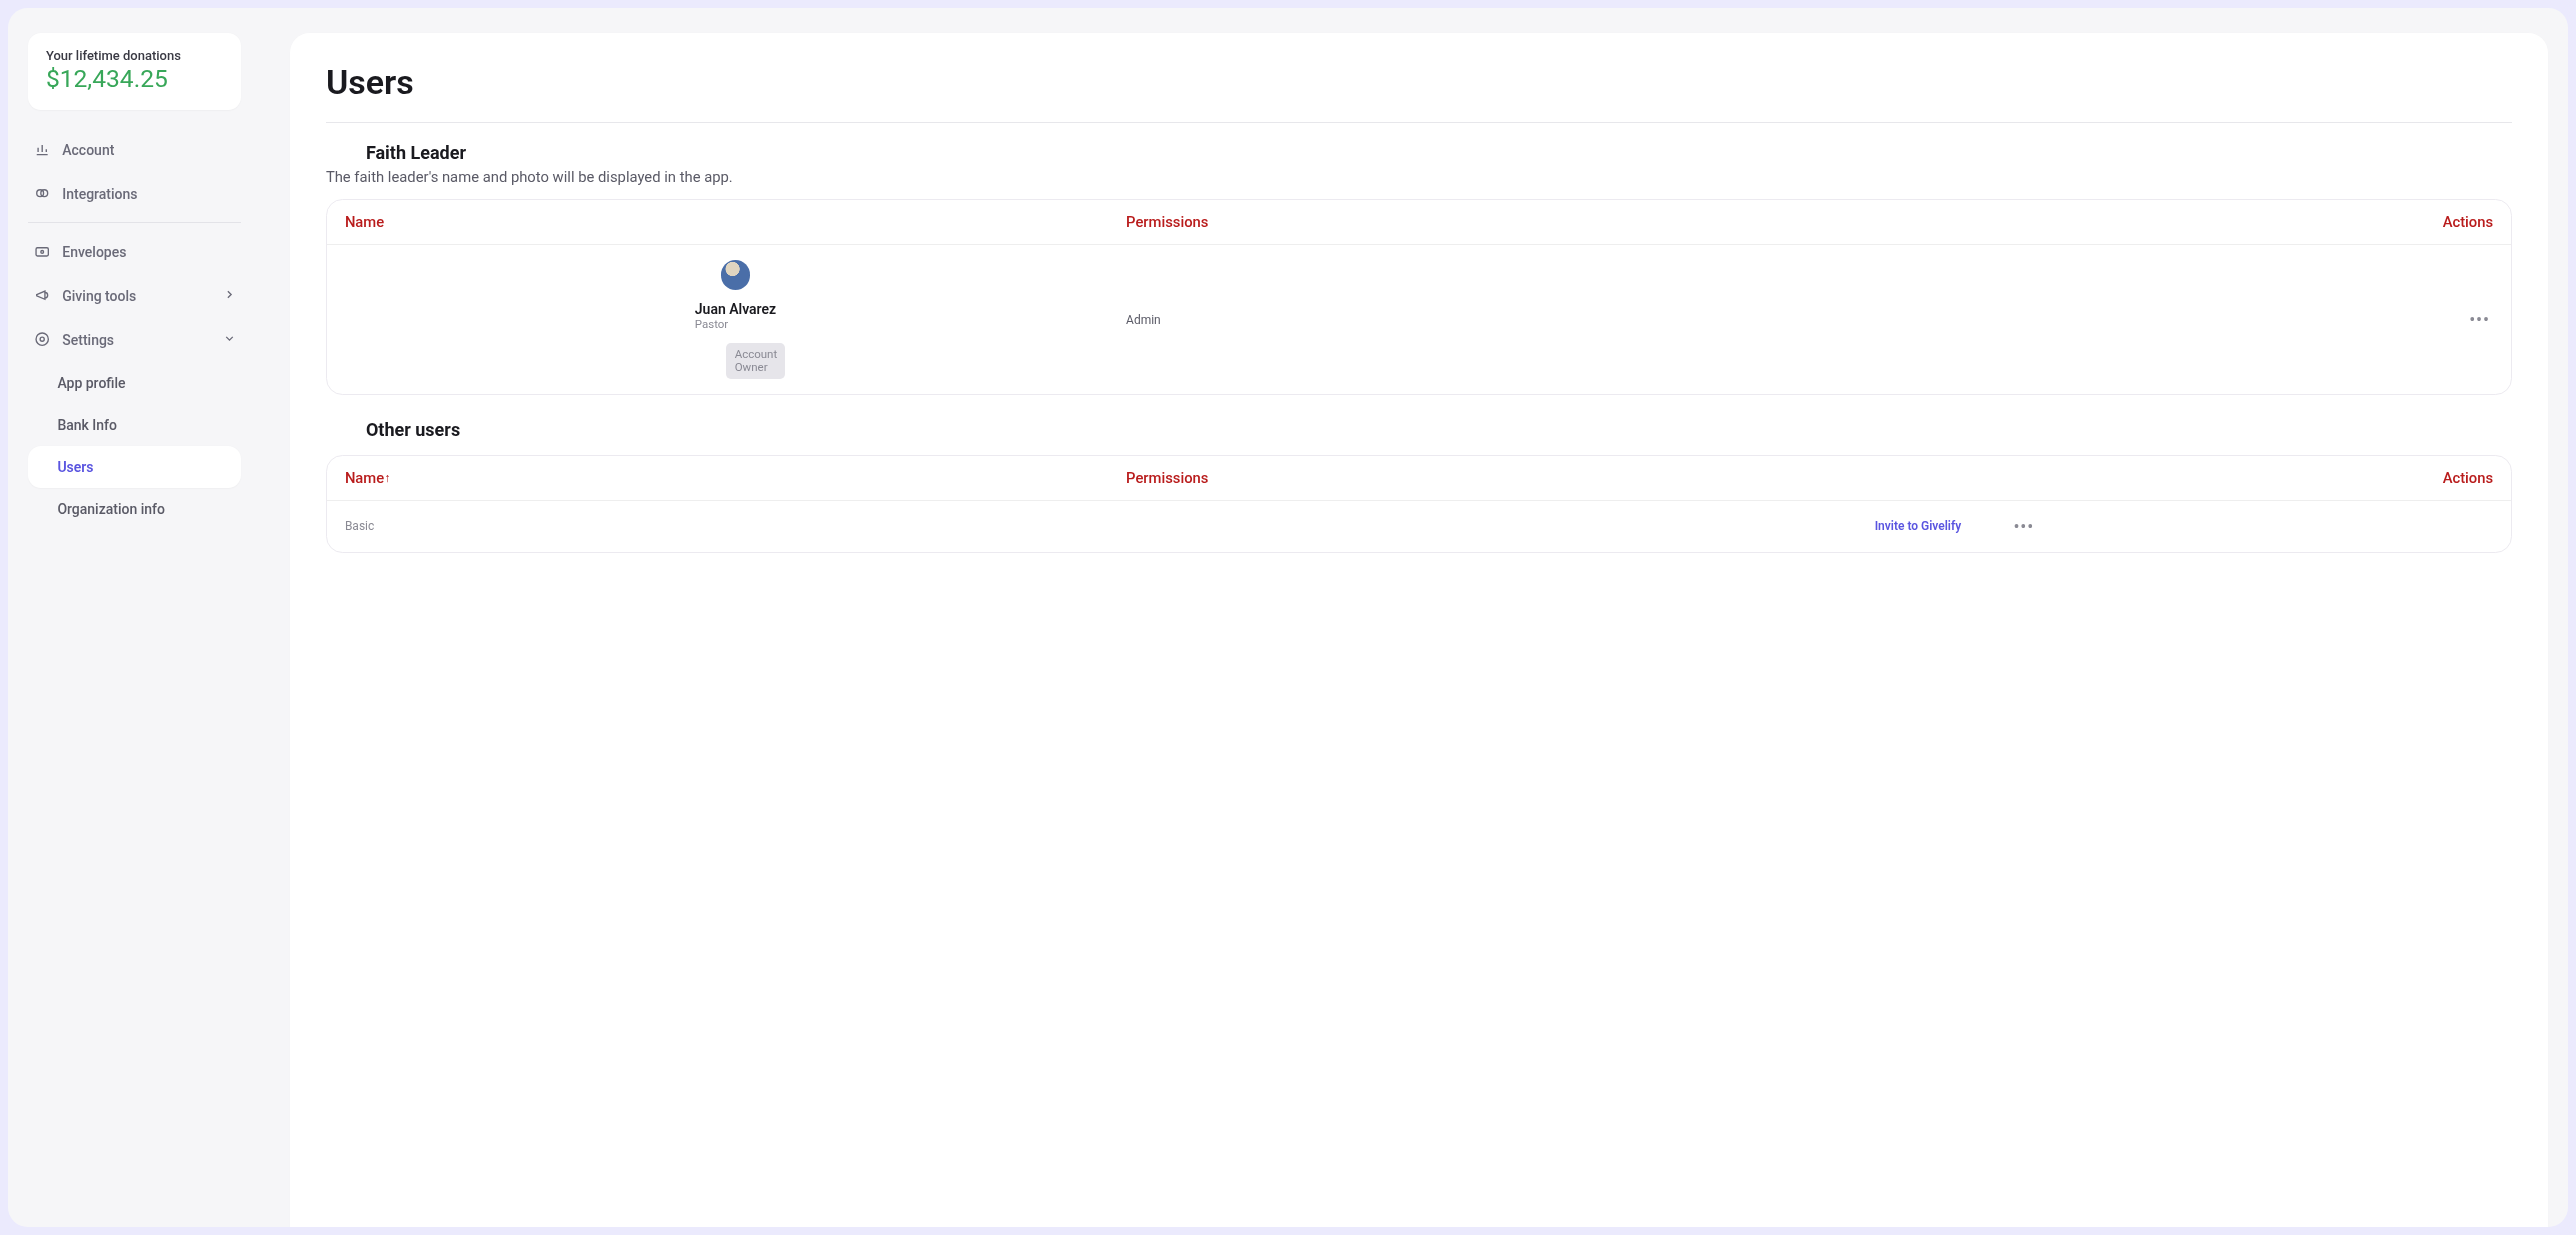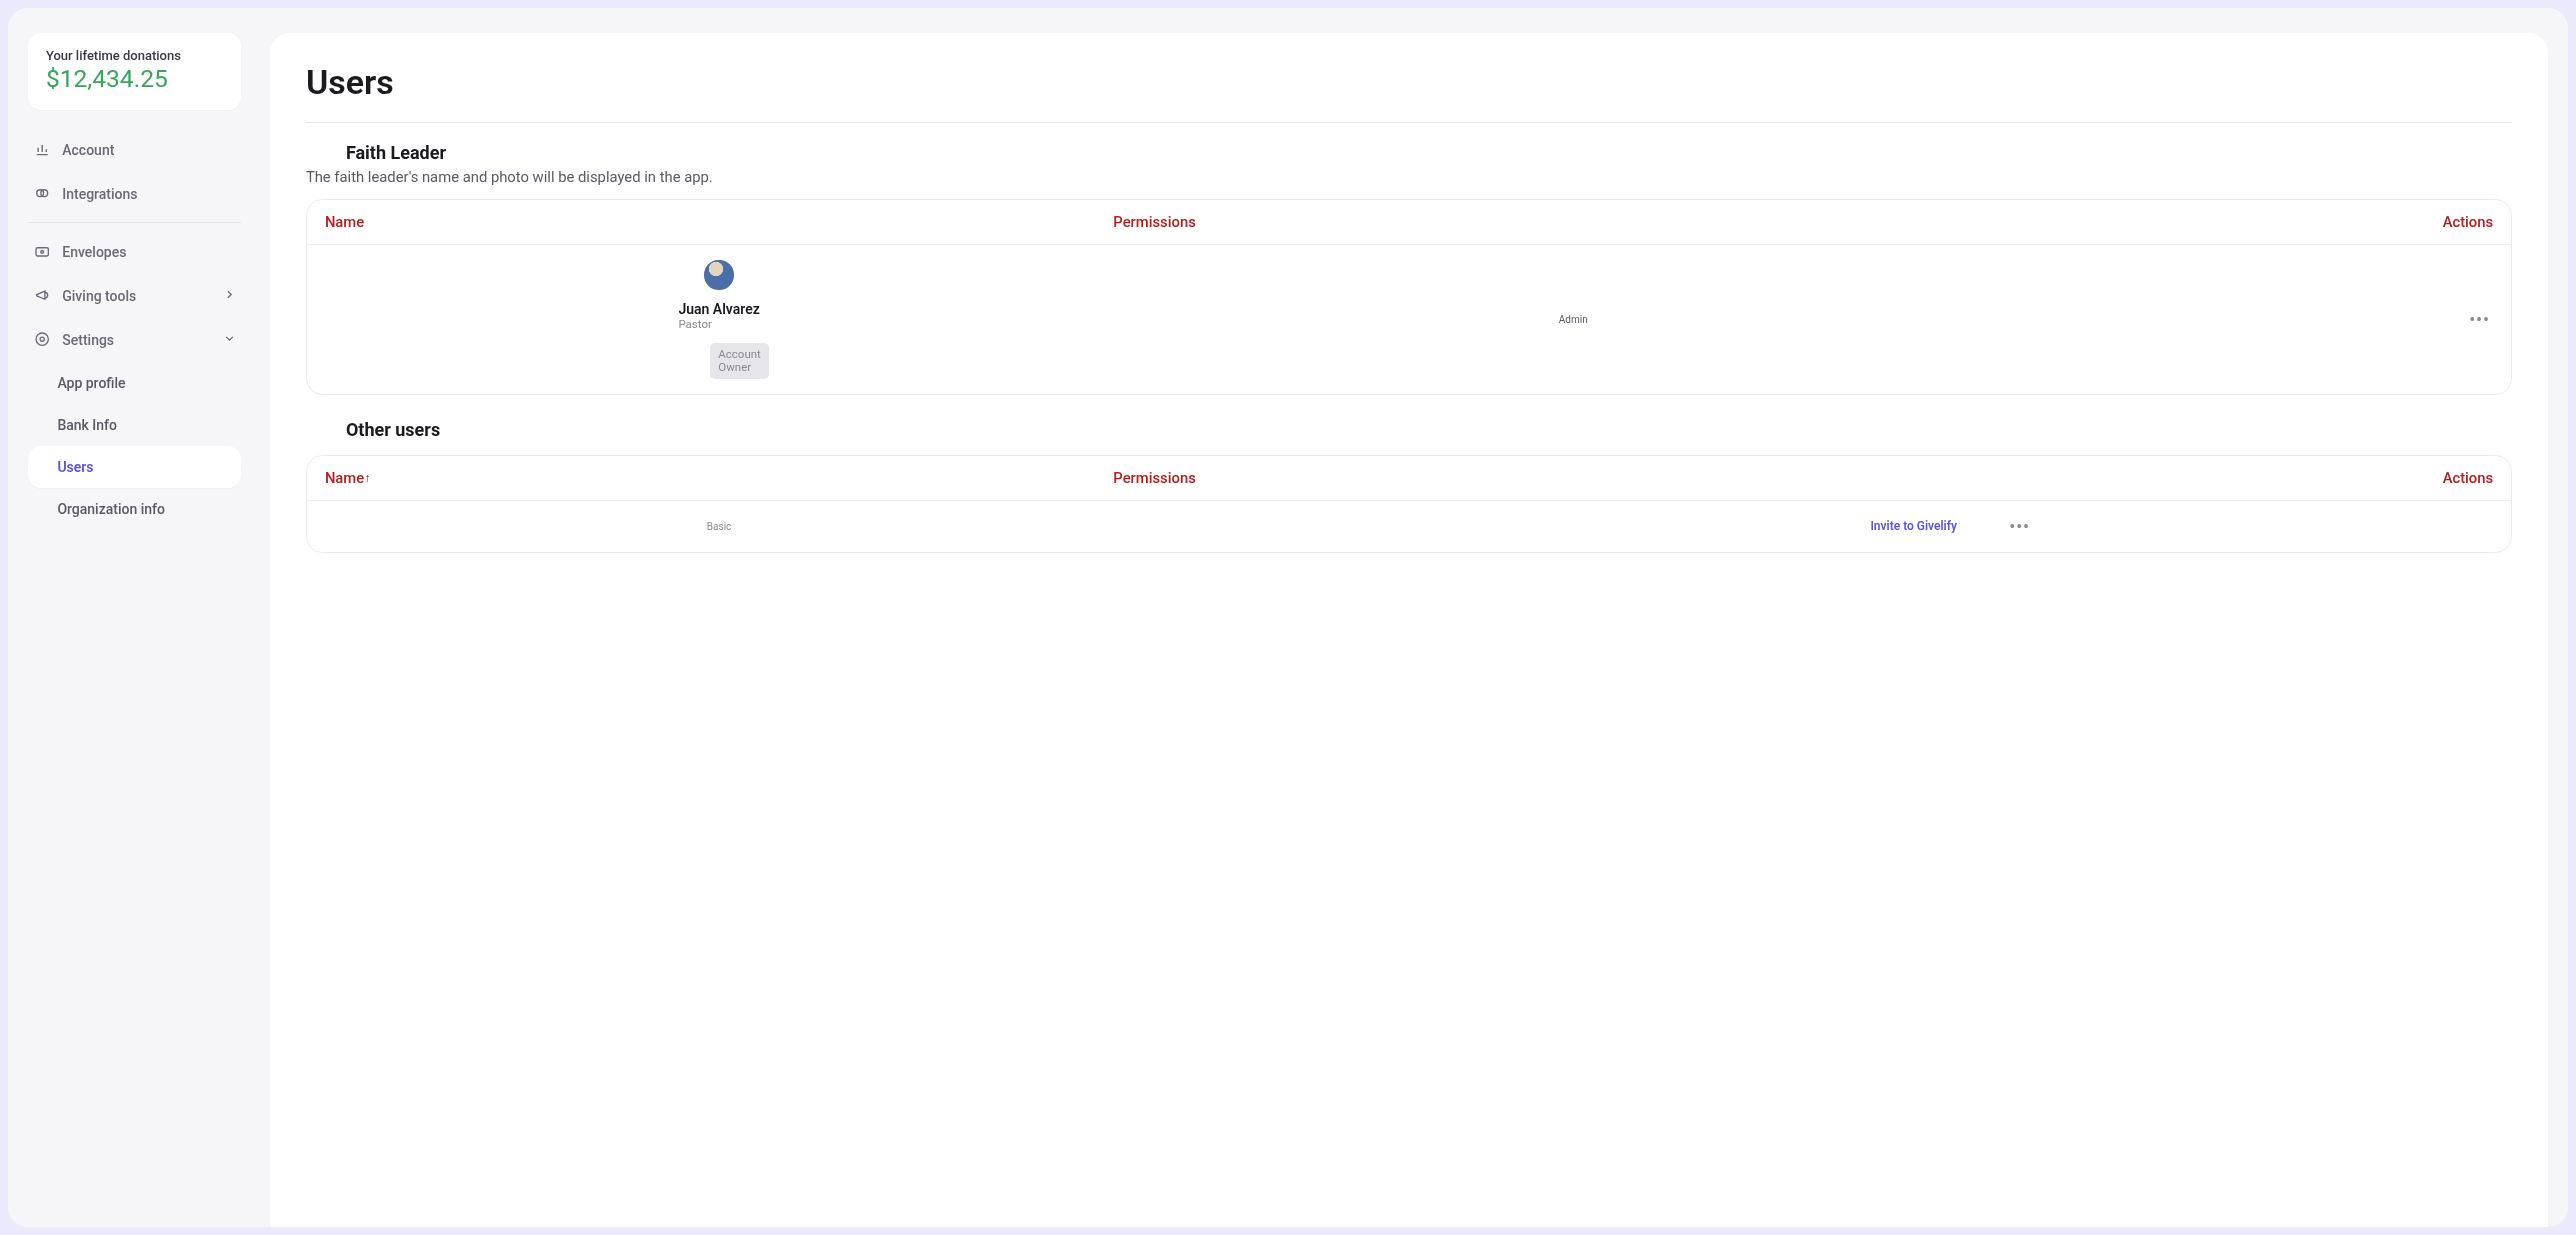--- a/index.html
+++ b/index.html
@@ -10,21 +10,21 @@
     padding: 8.2px;
   }
   .app-shell {
     background: #f6f6f8;
     border-radius: 19.7px;
     width: 100%;
     height: 100%;
     min-height: 607px;
     display: flex;
     padding: 24.6px 19.7px 0 19.7px;
-    gap: 29px;
+    gap: 49px;
     overflow: hidden;
   }
   .sidebar {
     width: 213px;
     flex-shrink: 0;
     display: flex;
     flex-direction: column;
   }
   .donation-card {
     background: #ffffff;
@@ -178,21 +178,21 @@
   .user-role { font-size: 11.5px; color: #8a8a94; }
   .badge {
     background: #e6e5ea;
     color: #8a8a94;
     font-size: 11.5px;
     line-height: 1.15;
     padding: 4.9px 8.2px;
     border-radius: 4.9px;
     display: inline-block;
   }
-  .perm { color: #5a5a66; font-size: 10px; text-align: center; }
+  .perm { color: #5a5a66; font-size: 12px; }
   .perm.muted { color: #8a8a94; }
   .row-actions {
     display: flex;
     justify-content: flex-end;
     align-items: center;
     gap: 49px;
   }
   .link-action {
     color: #5a55e0;
     font-size: 12px;

